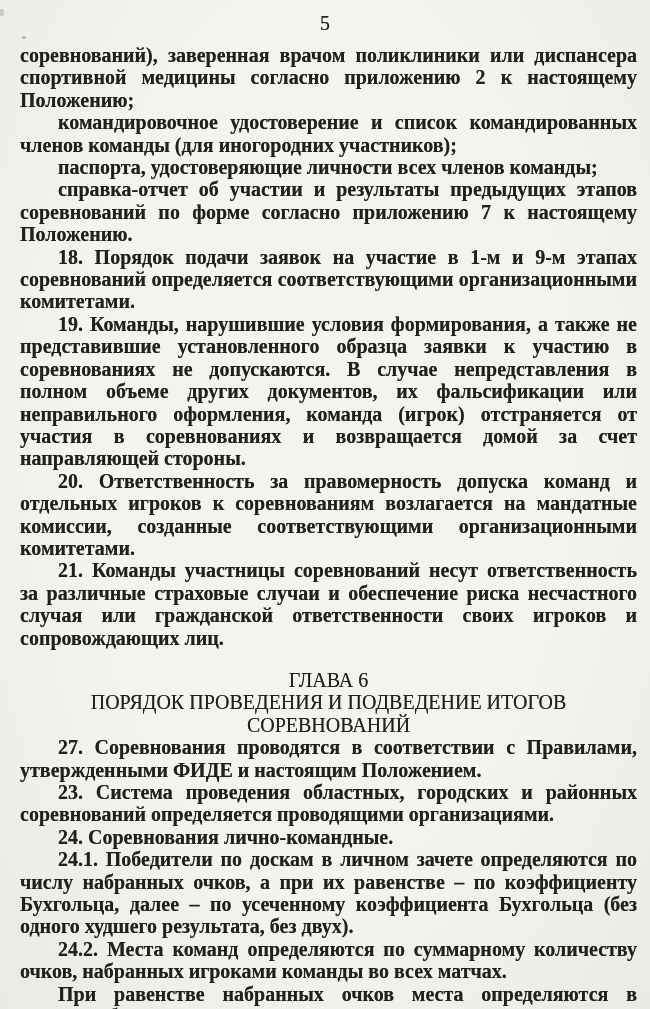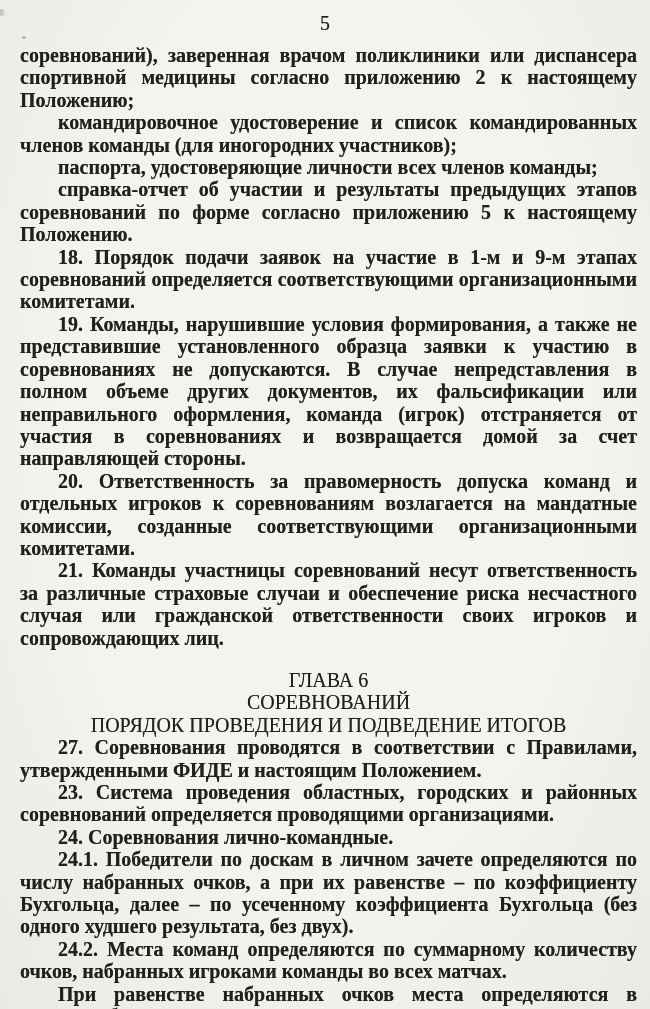--- a/index.html
+++ b/index.html
@@ -62,30 +62,30 @@
 <div class="page">
   <div class="edge-mark"></div>
   <div class="speck"></div>
 
   <div class="page-number">5</div>
 
   <div class="body-text">
     <p class="para no-indent">соревнований), заверенная врачом поликлиники или диспансера спортивной медицины согласно приложению 2 к настоящему Положению;</p>
     <p class="para">командировочное удостоверение и список командированных членов команды (для иногородних участников);</p>
     <p class="para">паспорта, удостоверяющие личности всех членов команды;</p>
-    <p class="para">справка-отчет об участии и результаты предыдущих этапов соревнований по форме согласно приложению 5 к настоящему Положению.</p>
+    <p class="para">справка-отчет об участии и результаты предыдущих этапов соревнований по форме согласно приложению 7 к настоящему Положению.</p>
     <p class="para">18. Порядок подачи заявок на участие в 1-м и 9-м этапах соревнований определяется соответствующими организационными комитетами.</p>
     <p class="para">19. Команды, нарушившие условия формирования, а также не представившие установленного образца заявки к участию в соревнованиях не допускаются. В случае непредставления в полном объеме других документов, их фальсификации или неправильного оформления, команда (игрок) отстраняется от участия в соревнованиях и возвращается домой за счет направляющей стороны.</p>
     <p class="para">20. Ответственность за правомерность допуска команд и отдельных игроков к соревнованиям возлагается на мандатные комиссии, созданные соответствующими организационными комитетами.</p>
     <p class="para">21. Команды участницы соревнований несут ответственность за различные страховые случаи и обеспечение риска несчастного случая или гражданской ответственности своих игроков и сопровождающих лиц.</p>
 
     <div class="chapter-heading">
       <div>ГЛАВА 6</div>
+      <div>ПОРЯДОК ПРОВЕДЕНИЯ И ПОДВЕДЕНИЕ ИТОГОВ</div>
       <div>СОРЕВНОВАНИЙ</div>
-      <div>ПОРЯДОК ПРОВЕДЕНИЯ И ПОДВЕДЕНИЕ ИТОГОВ</div>
     </div>
 
     <p class="para">27. Соревнования проводятся в соответствии с Правилами, утвержденными ФИДЕ и настоящим Положением.</p>
     <p class="para">23. Система проведения областных, городских и районных соревнований определяется проводящими организациями.</p>
     <p class="para">24. Соревнования лично-командные.</p>
     <p class="para">24.1. Победители по доскам в личном зачете определяются по числу набранных очков, а при их равенстве – по коэффициенту Бухгольца, далее – по усеченному коэффициента Бухгольца (без одного худшего результата, без двух).</p>
     <p class="para">24.2. Места команд определяются по суммарному количеству очков, набранных игроками команды во всех матчах.</p>
     <p class="para">При равенстве набранных очков места определяются в порядке убывания значимости:</p>
     <p class="para">по наибольшей сумме командных очков (выигрыш матча – 2 очка, ничья в матче – 1 очко, поражение в матче – 0 очков);</p>
 

